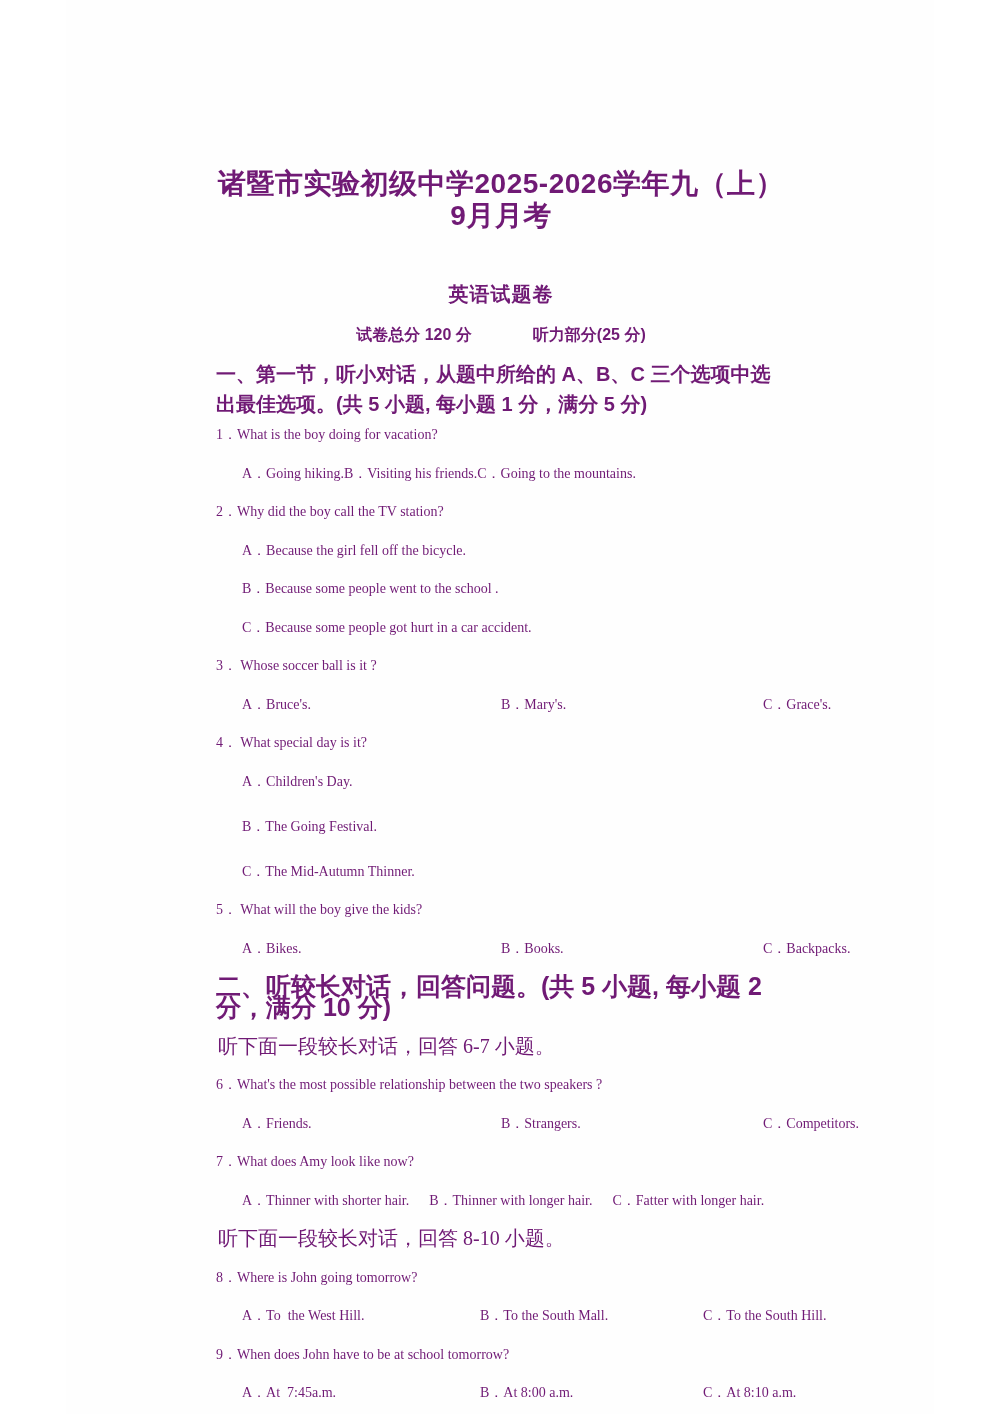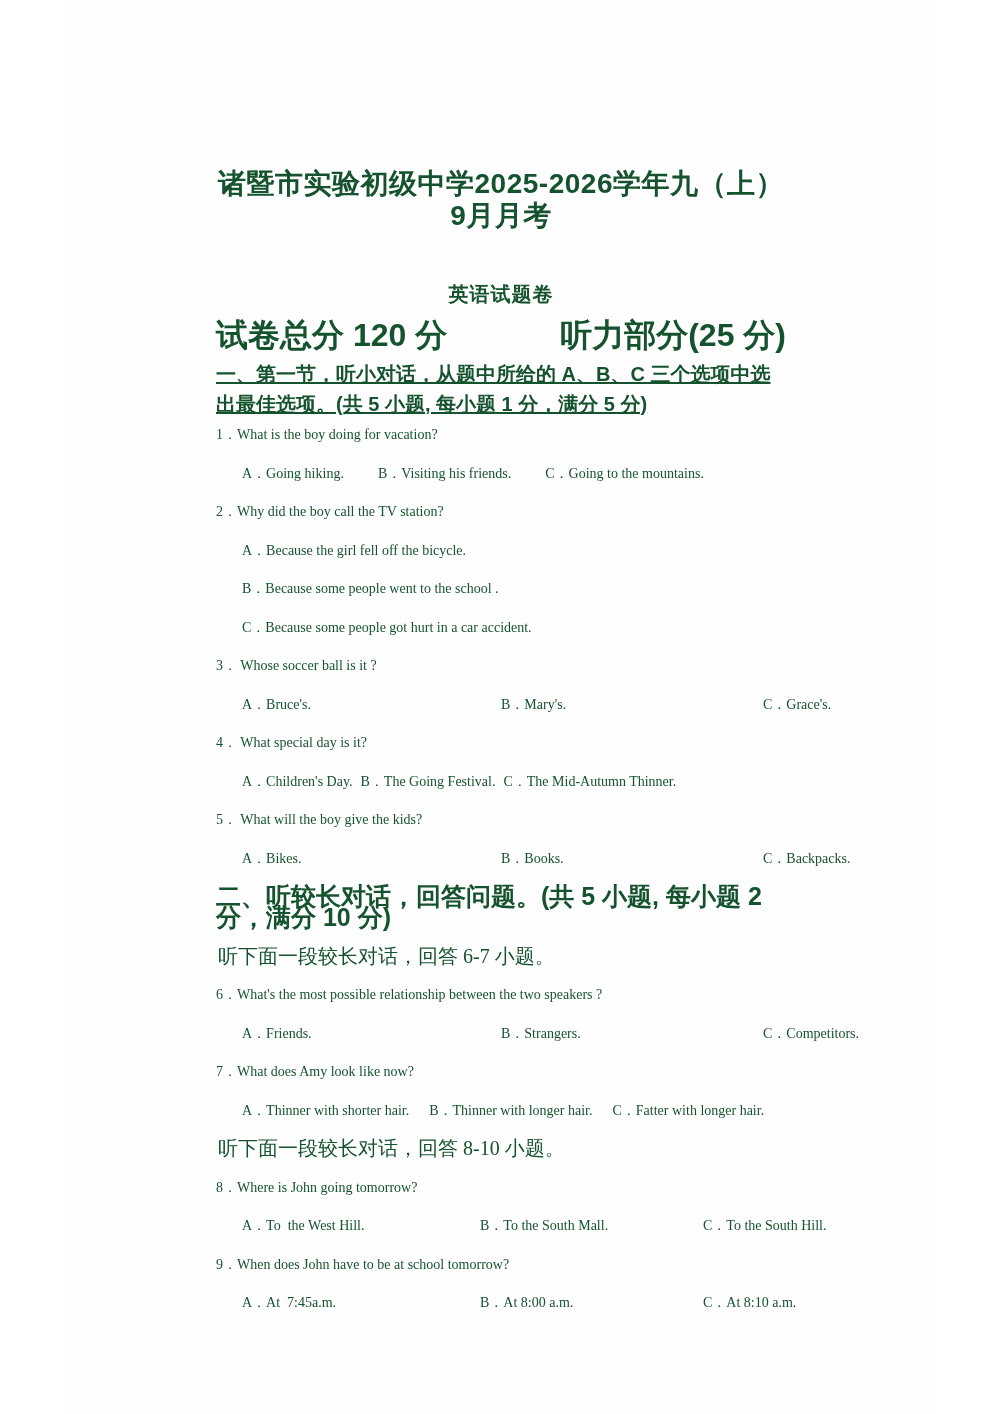--- a/index.html
+++ b/index.html
@@ -5,21 +5,21 @@
   html, body { margin: 0; padding: 0; background: #ffffff; }
   .page {
     position: relative;
     width: 868px;
     height: 1414px;
     margin: 0 auto;
     background: #fefefe;
     box-sizing: border-box;
     padding: 168px 148px 0 150px;
     font-family: "Liberation Serif", "DejaVu Serif", serif;
-    color: #14532d;
+    color: #701a75;
     overflow: hidden;
   }
   .title {
     margin: 0;
     font-family: "Liberation Sans", "DejaVu Sans", sans-serif;
     font-weight: 700;
     font-size: 28px;
     line-height: 32px;
     text-align: center;
     letter-spacing: 0.5px;
@@ -30,34 +30,33 @@
     font-weight: 700;
     font-size: 20px;
     line-height: 32px;
     text-align: center;
     letter-spacing: 1px;
   }
   .scoreline {
     margin-top: 10px;
     font-family: "Liberation Sans", "DejaVu Sans", sans-serif;
     font-weight: 700;
-    font-size: 32px;
+    font-size: 16px;
     line-height: 30px;
     display: flex;
-    justify-content: space-between;
+    justify-content: center;
     gap: 61px;
   }
   .sec-heading {
     margin-top: 9px;
     font-family: "Liberation Sans", "DejaVu Sans", sans-serif;
     font-weight: 700;
     font-size: 20px;
     line-height: 30px;
     white-space: pre-wrap;
-    text-decoration: underline;
   }
   .rows { margin-top: 5px; }
   .row {
     font-size: 14px;
     line-height: 21px;
     margin-bottom: 17.5px;
     white-space: pre-wrap;
   }
   .row.sec2 {
     font-family: "Liberation Sans", "DejaVu Sans", sans-serif;
@@ -66,22 +65,22 @@
   }
   .row.note { font-size: 20px; padding-left: 2px; }
   .qnum { white-space: pre-wrap; }
   .qtext { white-space: pre-wrap; }
   .opts {
     display: flex;
     padding-left: 26px;
     align-items: baseline;
   }
   .opt { flex: 0 0 auto; white-space: pre-wrap; }
-  .opts.gap-lg { gap: 34px; }
-  .opts.gap-md { gap: 8px; }
+  .opts.gap-lg { }
+  .opts.gap-md { gap: 24px; flex-direction: column; }
   .opts.gap-sm { gap: 20px; }
   .opts.spread-wide .opt:nth-child(1) { width: 259px; }
   .opts.spread-wide .opt:nth-child(2) { width: 262px; }
   .opts.spread-med .opt:nth-child(1) { width: 238px; }
   .opts.spread-med .opt:nth-child(2) { width: 223px; }
   .opt-row { padding-left: 26px; }
 </style>
 </head>
 <body>
 

